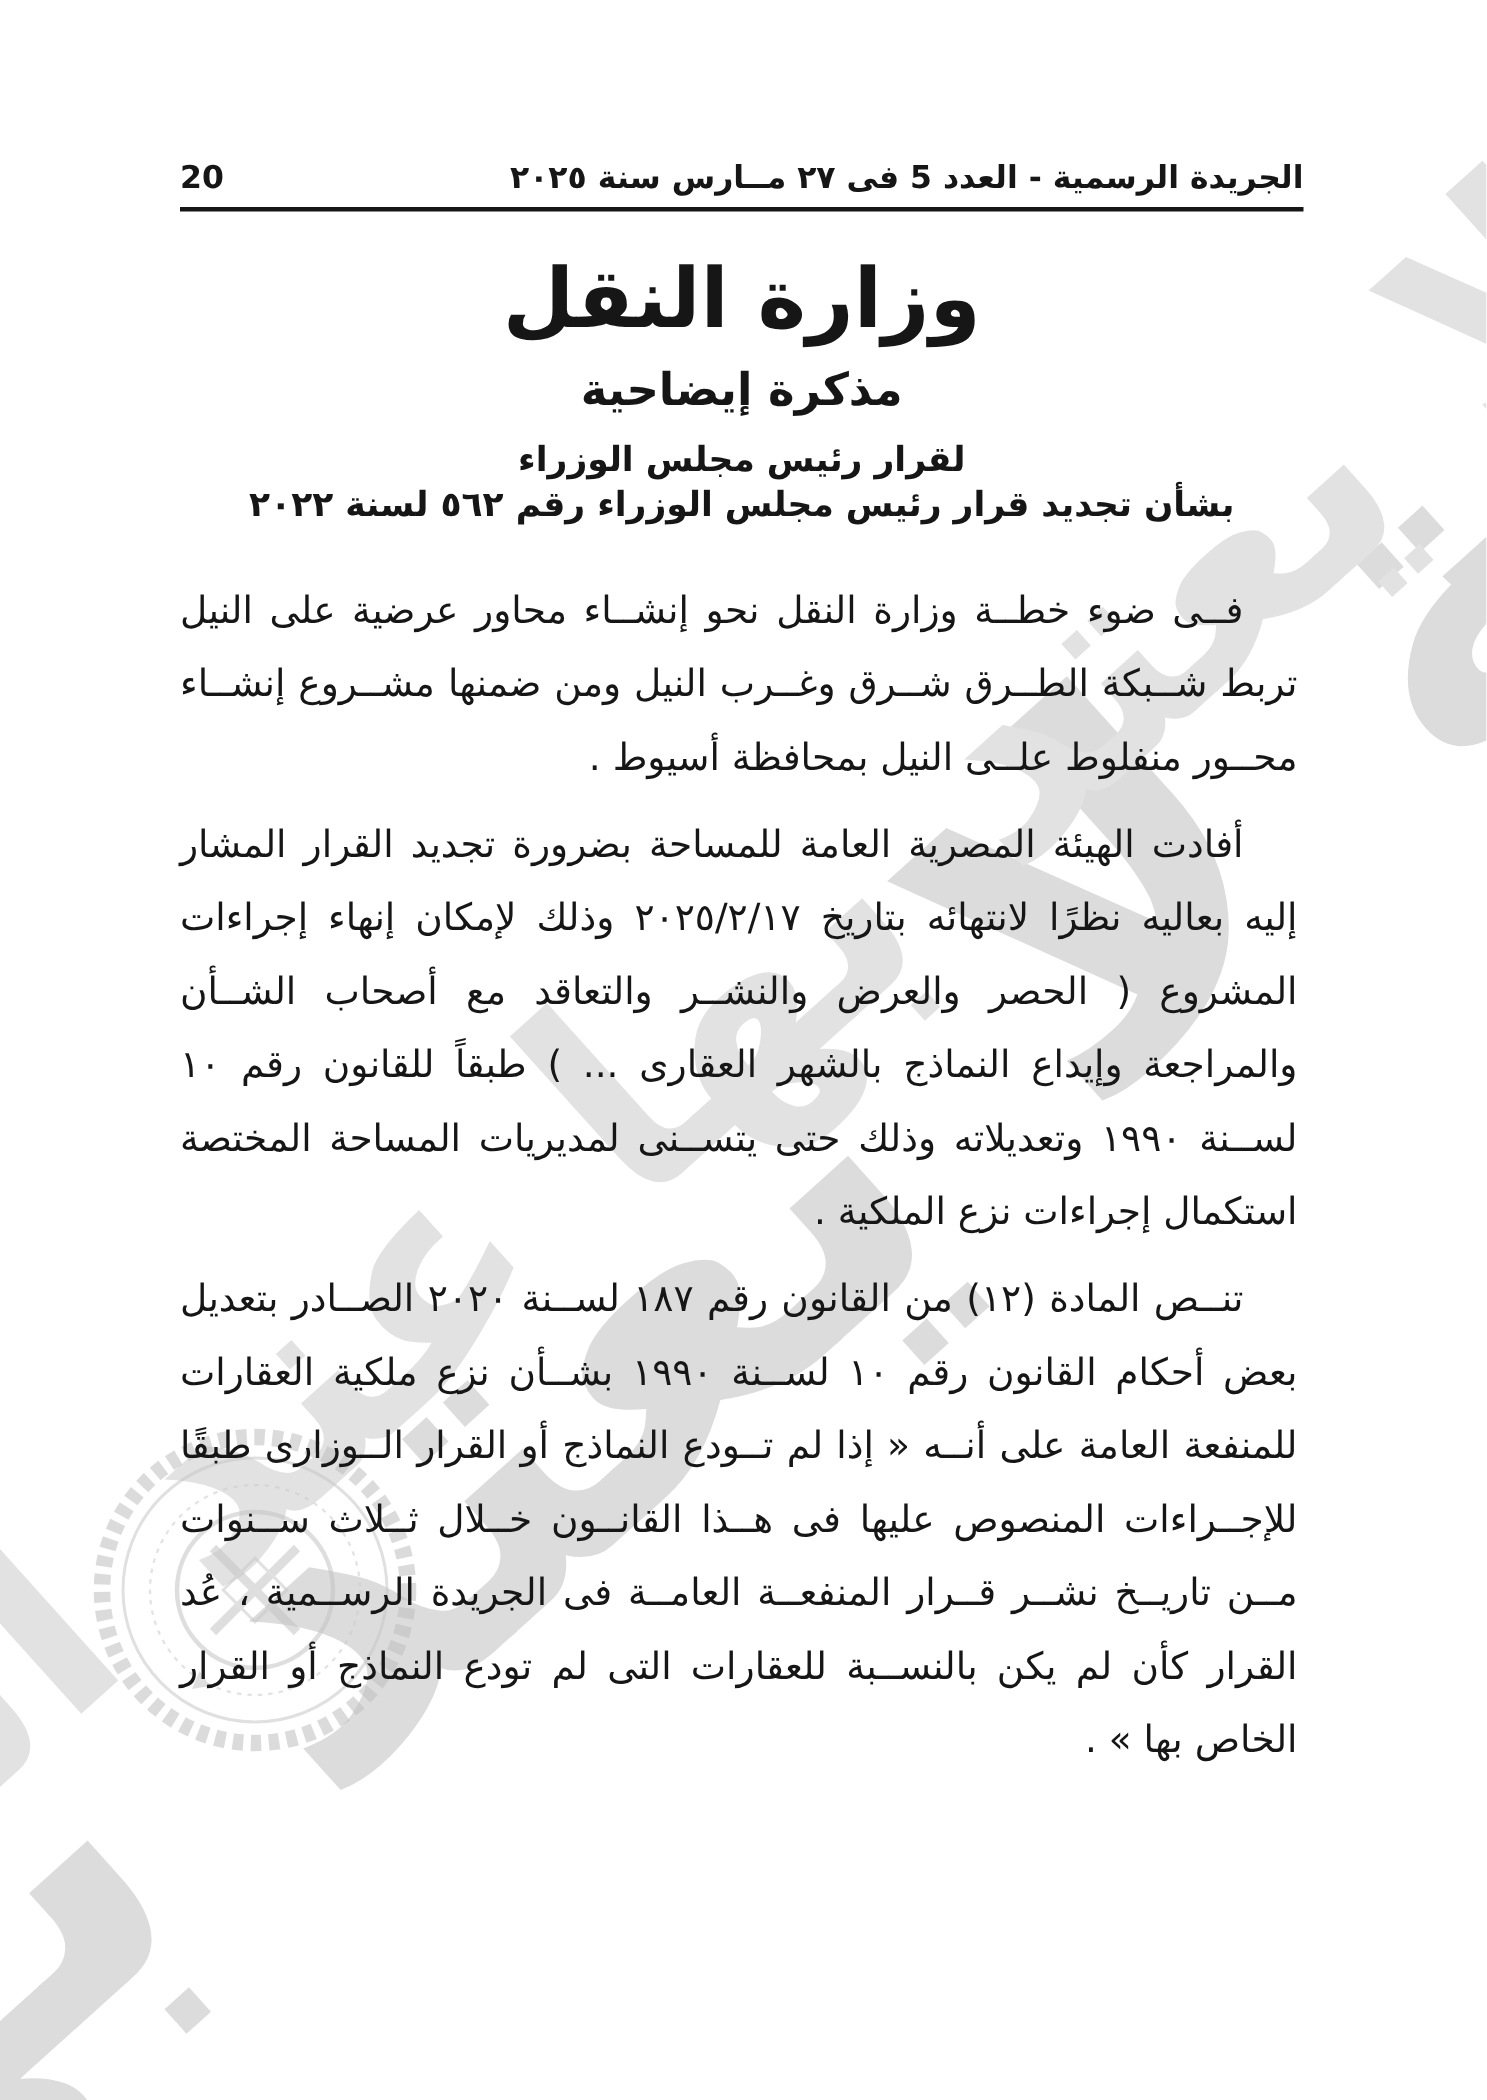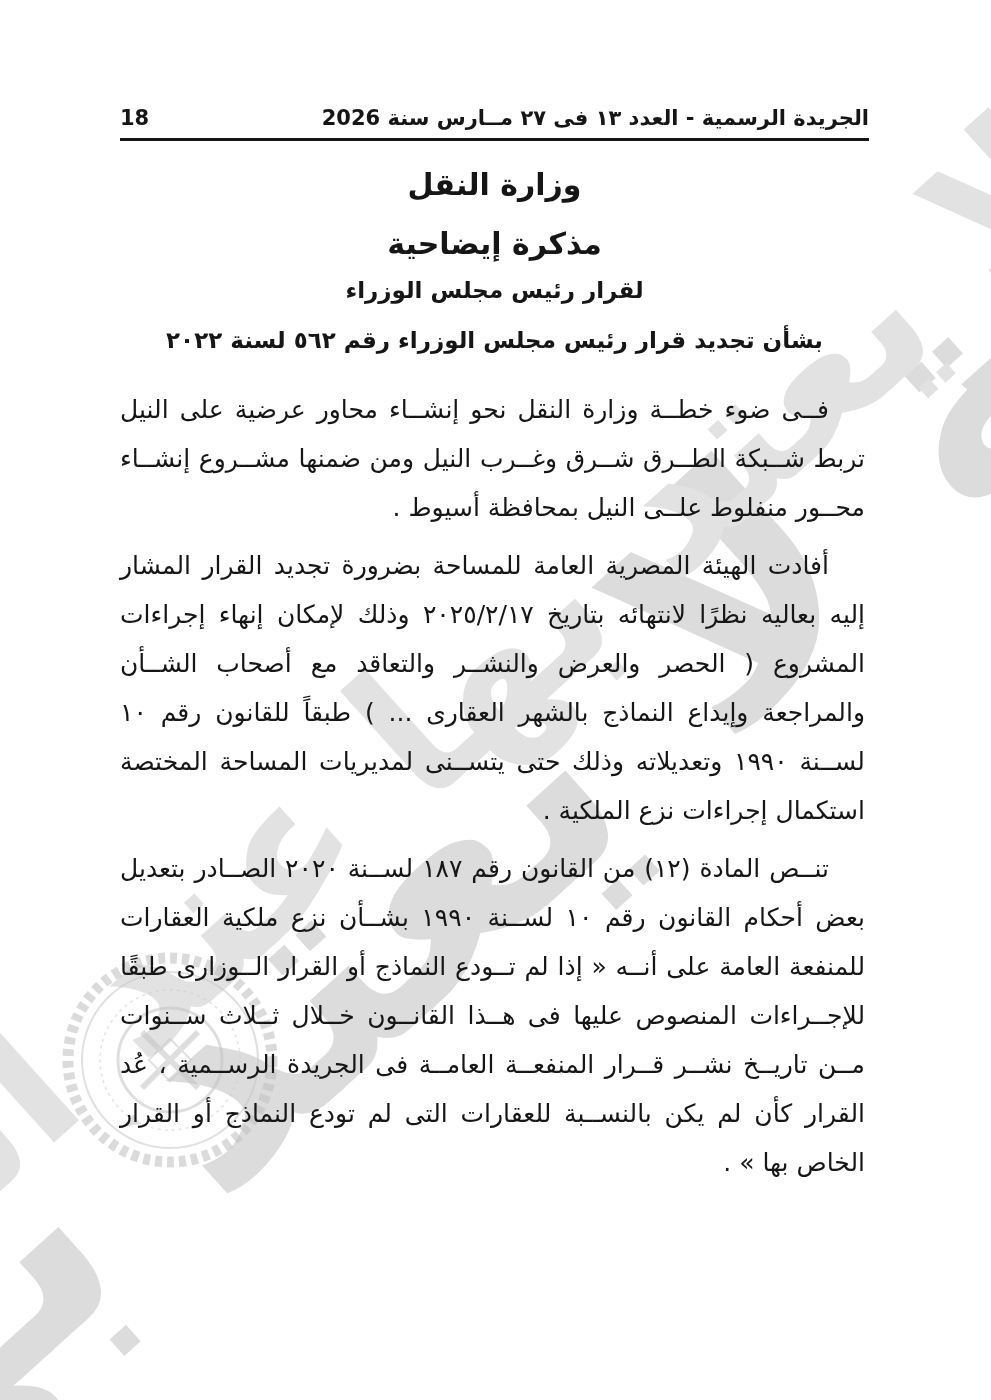--- a/index.html
+++ b/index.html
@@ -58,36 +58,36 @@
     font-weight: bold;
     font-size: 21px;
   }
   .header-rule {
     border: none;
     border-top: 3px solid #161616;
     margin: 8px 0 0 0;
   }
   .t-ministry {
     text-align: center;
-    font-size: 30px;
+    font-size: 55px;
     font-weight: bold;
-    margin: 26px 0 24px 0;
+    margin: 26px 0 12px 0;
     letter-spacing: 1px;
   }
   .t-memo {
     text-align: center;
     font-size: 30px;
     font-weight: bold;
     margin: 0 0 16px 0;
   }
   .t-for {
     text-align: center;
     font-size: 23px;
     font-weight: bold;
-    margin: 0 0 24px 0;
+    margin: 0 0 4px 0;
   }
   .t-subject {
     text-align: center;
     font-size: 23px;
     font-weight: bold;
     margin: 0 0 32px 0;
   }
   .body-text p {
     font-size: 25px;
     line-height: 49px;
@@ -113,22 +113,22 @@
       <line x1="140" y1="84" x2="84" y2="140" stroke="#c4c4c4" stroke-width="6"></line>
       <rect x="97" y="97" width="30" height="30" fill="none" stroke="#c9c9c9" stroke-width="2" transform="rotate(45 112 112)"></rect>
       <path d="M 70 178 L 75 166 L 82 176 Z" fill="#c4c4c4"></path>
       <circle cx="112" cy="112" r="70" fill="none" stroke="#cccccc" stroke-width="1.5" stroke-dasharray="3 4"></circle>
     </svg>
   </div>
 
   <div class="content">
 
     <div class="page-header">
-      <span>الجريدة الرسمية - العدد ١٣ فى ٢٧ مــارس سنة 2026</span>
-      <span>18</span>
+      <span>الجريدة الرسمية - العدد 5 فى ٢٧ مــارس سنة ٢٠٢٥</span>
+      <span>20</span>
     </div>
     <hr class="header-rule">
 
     <div class="t-ministry">وزارة النقل</div>
 
     <div class="t-memo">مذكرة إيضاحية</div>
 
     <div class="t-for">لقرار رئيس مجلس الوزراء</div>
 
     <div class="t-subject">بشأن تجديد قرار رئيس مجلس الوزراء رقم ٥٦٢ لسنة ٢٠٢٢</div>

